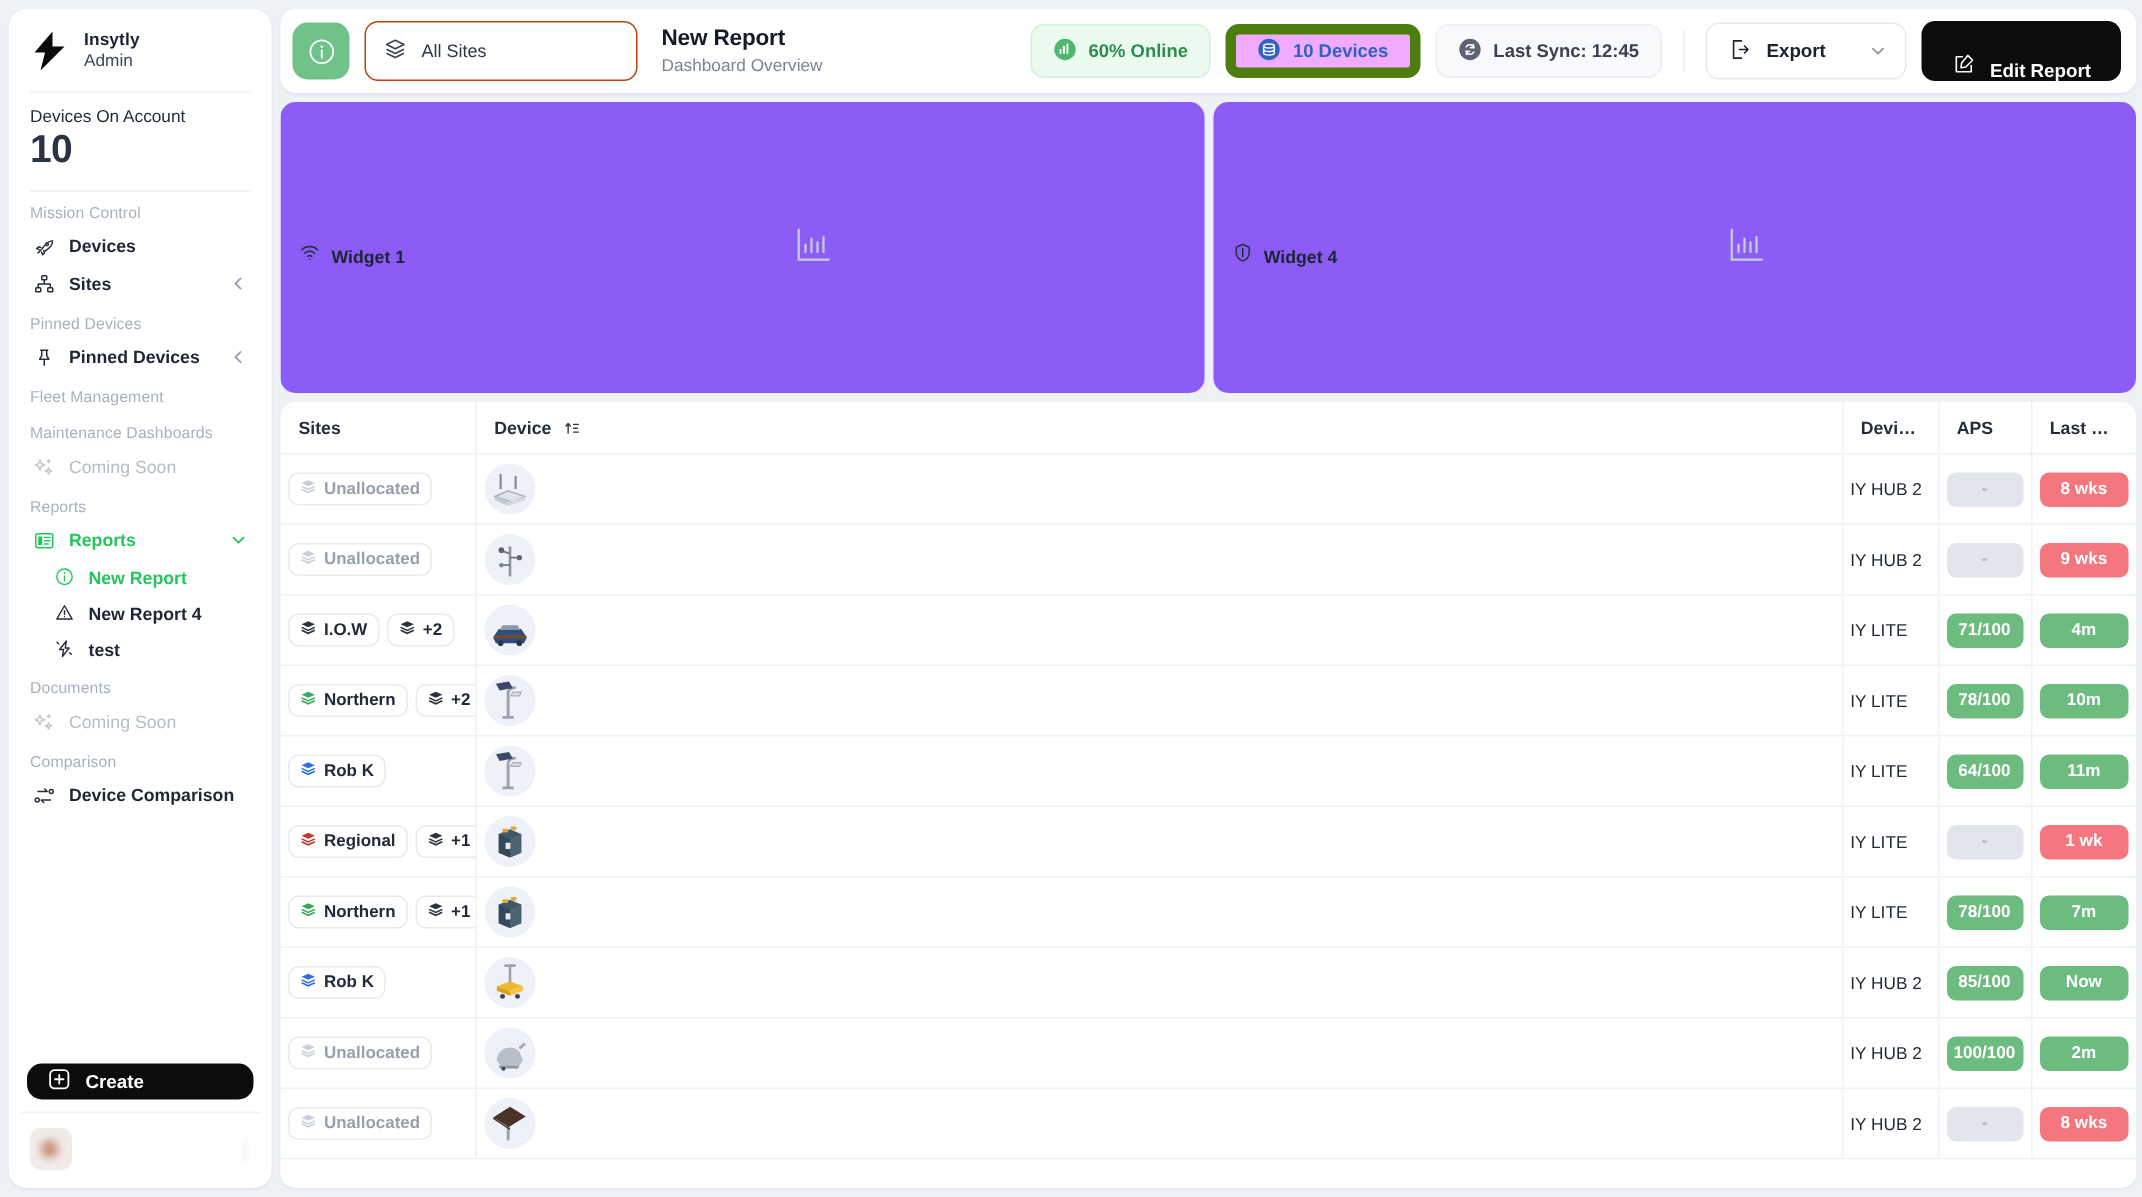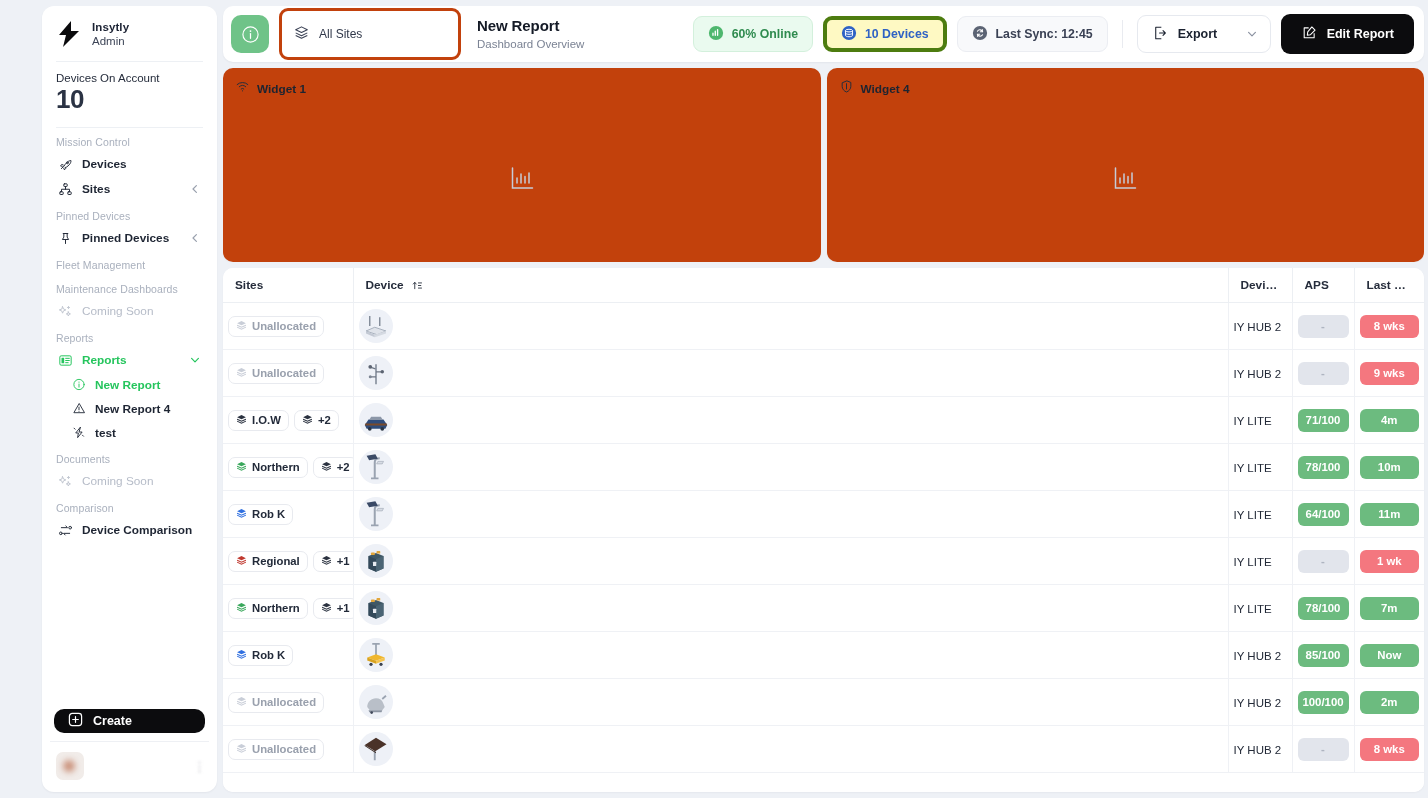--- a/index.html
+++ b/index.html
@@ -14,21 +14,20 @@
 
   
   .sidebar {
     width: 175px; flex: 0 0 175px;
     background: #ffffff;
     border-radius: 12px;
     display: flex; flex-direction: column;
     box-shadow: 0 1px 2px rgba(16,24,40,.05);
     overflow: hidden;
     position: relative;
-    margin-left: 36px;
   }
   .brand { display: flex; align-items: center; gap: 10px; padding: 14px 14px 12px 14px; }
   .brand-logo { width: 26px; height: 28px; flex: 0 0 26px; display:flex; align-items:center; justify-content:center;}
   .brand-text { line-height: 1.25; }
   .brand-name { font-size: 11.5px; font-weight: 700; color: #1b2233; letter-spacing: .1px;}
   .brand-role { font-size: 11.5px; font-weight: 400; color: #3d4557; }
   .divider { height: 1px; background: #edf0f4; margin: 0 14px; }
 
   .doa { padding: 10px 14px 12px 14px; }
   .doa-label { font-size: 11.5px; color: #252c3b; font-weight: 500; }
@@ -72,55 +71,55 @@
   .topbar {
     background: #fff; border-radius: 10px; height: 56px; flex: 0 0 56px;
     display: flex; align-items: center; padding: 0 8px 0 8px; gap: 10px;
     box-shadow: 0 1px 2px rgba(16,24,40,.05);
   }
   .info-btn {
     width: 38px; height: 38px; border-radius: 10px; background: #6fc388;
     display: flex; align-items: center; justify-content: center; cursor: pointer; flex: 0 0 38px;
   }
   .site-select {
-    width: 182px; height: 52px; border: 3px solid #c2410c; border-radius: 9px;
+    width: 182px; height: 40px; border: 1px solid #c2410c; border-radius: 9px;
     display: flex; align-items: center; gap: 10px; padding: 0 12px; cursor: pointer;
     font-size: 12px; color: #30384a; font-weight: 500; flex: 0 0 182px;
   }
   .title-block { margin-left: 6px; line-height: 1.25; flex: 0 0 auto; }
   .title-main { font-size: 15px; font-weight: 700; color: #141a26; letter-spacing: -.1px;}
   .title-sub { font-size: 11.5px; color: #7b8394; margin-top: 1px;}
   .top-spacer { flex: 1 1 auto; }
 
   .pill {
     height: 36px; border-radius: 9px; display: flex; align-items: center; gap: 8px;
     padding: 0 14px; font-size: 12.3px; font-weight: 600; cursor: pointer; white-space: nowrap;
   }
   .pill.green { background: #eafaef; border: 1px solid #d3f0dc; color: #2f8b4f; justify-content: flex-end; }
-  .pill.blue  { background: #fef9c3; border: 4px solid #4d7c0f; color: #2f62c4; }
+  .pill.blue  { background: #f0abfc; border: 7px solid #4d7c0f; color: #2f62c4; }
   .pill.grey  { background: #f8f9fb; border: 1px solid #ebedf2; color: #3a4154; }
   .vsep { width: 1px; height: 28px; background: #e9ebf0; margin: 0 4px; }
 
   .export-btn {
     height: 38px; border: 1px solid #e6e9ef; border-radius: 9px; display: flex; align-items: center;
     gap: 10px; padding: 0 12px 0 14px; font-size: 12.5px; font-weight: 600; color: #1b2230; cursor: pointer;
     min-width: 134px;
   }
   .export-btn .chev { margin-left: auto; color: #8b92a1; display:flex; }
   .edit-btn {
     height: 40px; background: #0c0c0e; color: #fff; border-radius: 9px; display: flex;
-    align-items: center; gap: 10px; padding: 0 20px; font-size: 12.5px; font-weight: 700; cursor: pointer;
+    align-items: flex-end; gap: 10px; padding: 0 20px; font-size: 12.5px; font-weight: 700; cursor: pointer;
     margin-right: 2px;
   }
 
   
   .widgets { display: flex; gap: 6px; flex: 0 0 194px; overflow: hidden; }
   .widget {
-    background: #c2410c; border-radius: 10px; flex: 1 1 0; min-width: 0;
-    display: flex; flex-direction: column; position: relative;
+    background: #8b5cf6; border-radius: 10px; flex: 1 1 0; min-width: 0;
+    display: flex; flex-direction: row; position: relative;
     box-shadow: 0 1px 2px rgba(16,24,40,.04);
   }
   .widget:last-child { flex: 1 1 0; text-align: center; }
   .widget-head { display: flex; align-items: center; gap: 7px; padding: 11px 12px 0 12px; }
   .widget-title { font-size: 11.8px; font-weight: 700; color: #1d2431; }
   .widget-body { flex: 1 1 auto; display: flex; align-items: center; justify-content: center; }
 
   
   .table-card {
     background: #fff; border-radius: 10px; flex: 1 1 auto; overflow: hidden;

